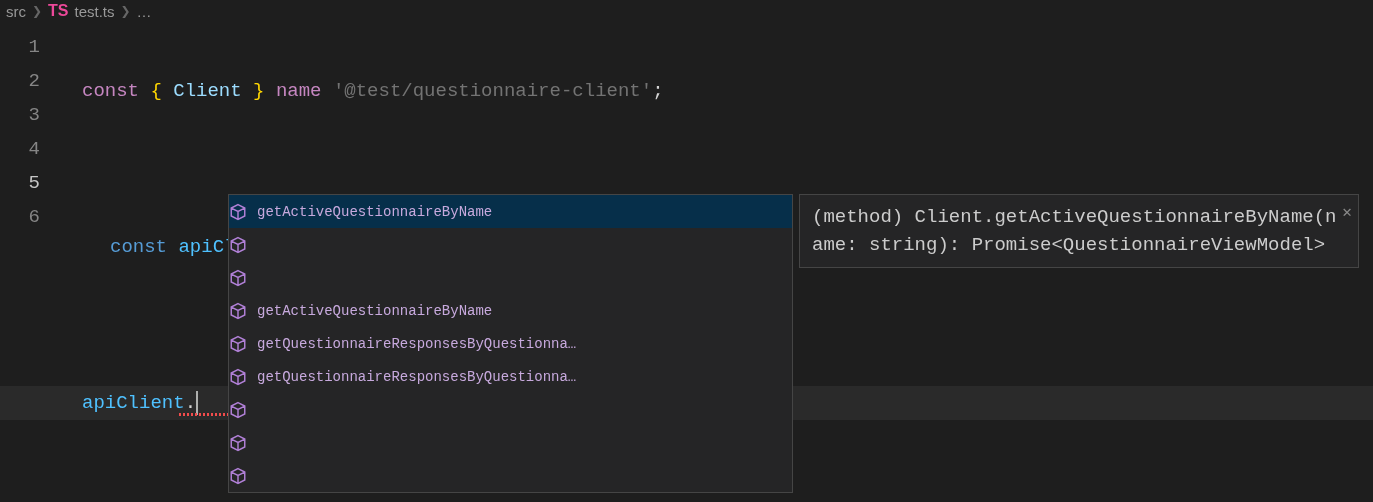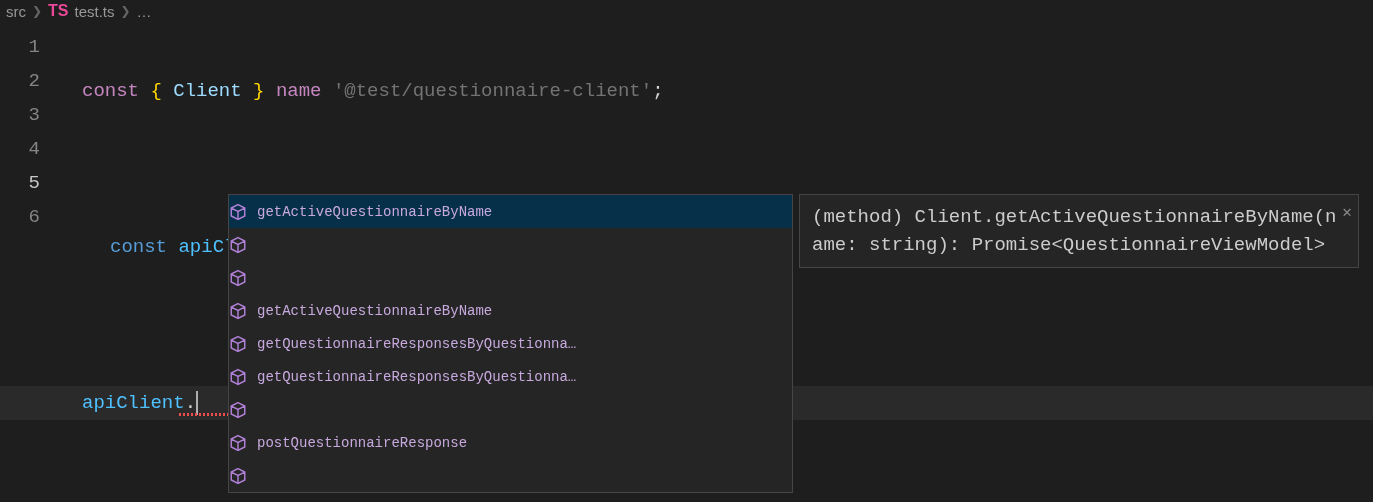--- a/index.html
+++ b/index.html
@@ -231,21 +231,20 @@
             <path fill="none" stroke="#b180d7" stroke-width="1.3" d="M8 1.5 L14 4.5 L14 11.5 L8 14.5 L2 11.5 L2 4.5 Z M2 4.5 L8 7.5 L14 4.5 M8 7.5 L8 14.5"></path>
           </svg>
         </span>
       </div>
       <div class="suggest-item">
         <span class="mico">
           <svg class="cube-svg" width="18" height="18" viewBox="0 0 16 16">
             <path fill="none" stroke="#b180d7" stroke-width="1.3" d="M8 1.5 L14 4.5 L14 11.5 L8 14.5 L2 11.5 L2 4.5 Z M2 4.5 L8 7.5 L14 4.5 M8 7.5 L8 14.5"></path>
           </svg>
         </span>
-        <span class="label">postQuestionnaireResponse</span>
       </div>
       <div class="suggest-item">
         <span class="mico">
           <svg class="cube-svg" width="18" height="18" viewBox="0 0 16 16">
             <path fill="none" stroke="#b180d7" stroke-width="1.3" d="M8 1.5 L14 4.5 L14 11.5 L8 14.5 L2 11.5 L2 4.5 Z M2 4.5 L8 7.5 L14 4.5 M8 7.5 L8 14.5"></path>
           </svg>
         </span>
       </div>
     </div>
   <div class="details">

